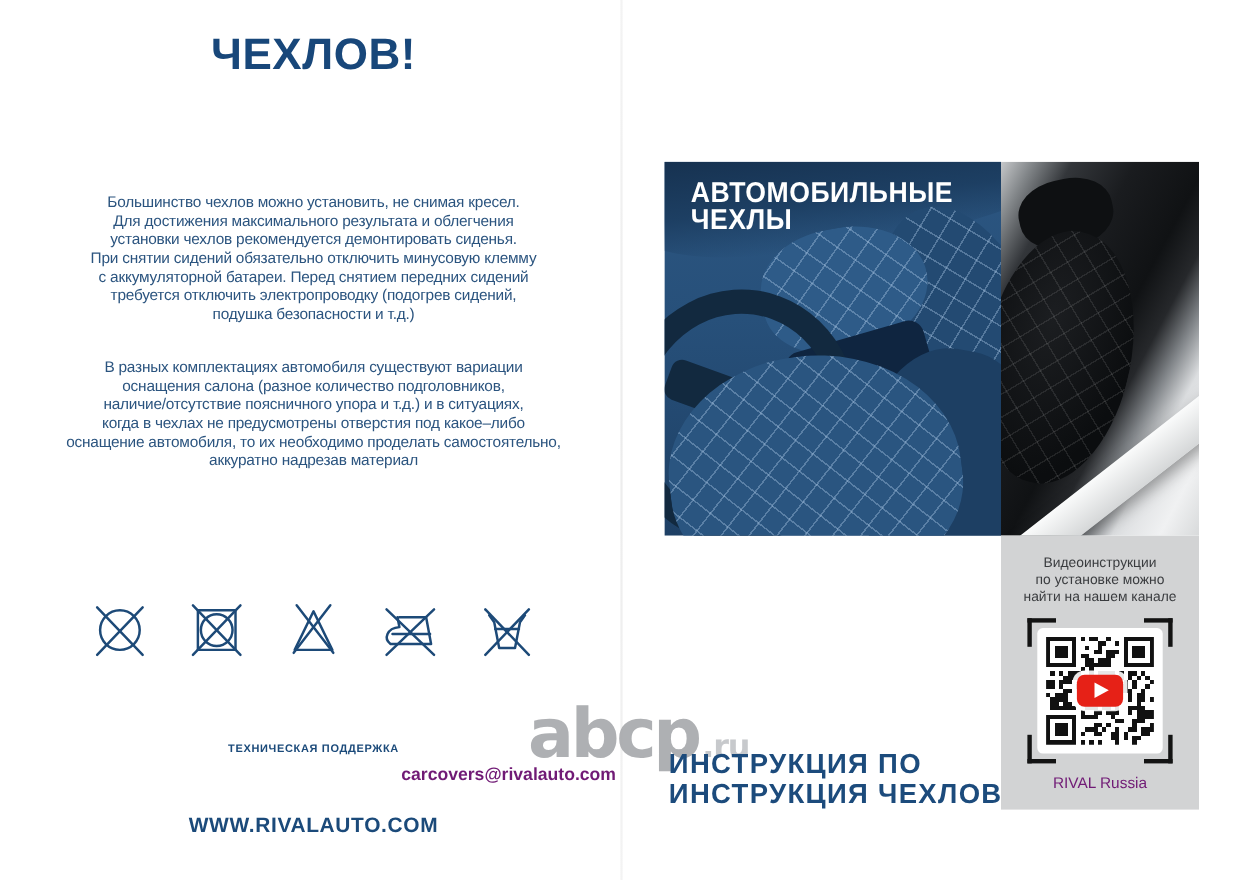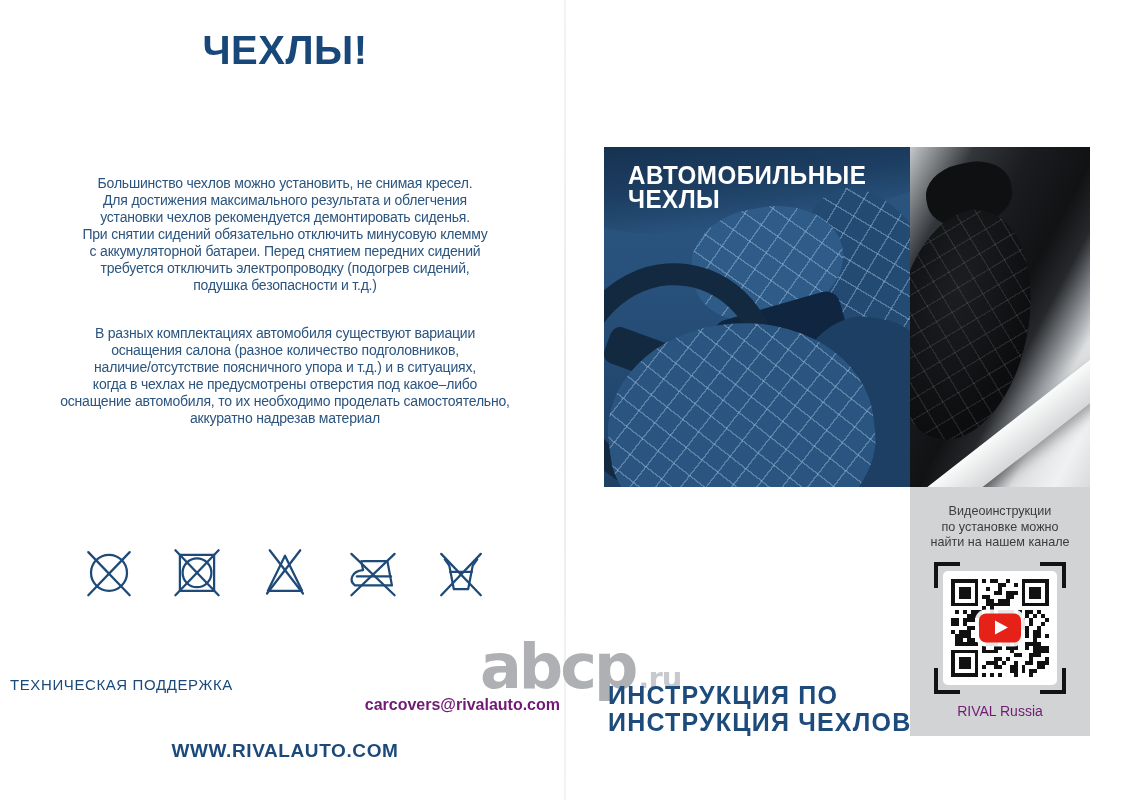--- a/index.html
+++ b/index.html
@@ -19,22 +19,22 @@
         font-size:14px;line-height:17px;letter-spacing:-.2px;color:#2b547f;
         white-space:pre-line;}
   .p1{top:175px;}
   .p2{top:325px;}
   .care-row{position:absolute;left:0;top:542px;width:100%;display:flex;
             justify-content:center;gap:34px;}
   .care-icon{width:54px;height:58px;display:block;}
   .care-icon svg{width:54px;height:58px;display:block;}
   .care-icon path,.care-icon line,.care-icon circle,.care-icon rect,.care-icon polygon
     {fill:none;stroke:#1d4a78;stroke-width:2.5;stroke-linecap:round;stroke-linejoin:round;}
-  .support-h{position:absolute;left:0;top:676px;width:100%;text-align:left;
-             font-size:15px;font-weight:400;letter-spacing:.6px;color:#1b4a7a;}
+  .support-h{position:absolute;left:0;top:676px;width:100%;text-align:center;
+             font-size:10px;font-weight:700;letter-spacing:.6px;color:#1b4a7a;}
   .support-e{position:absolute;left:0;top:696px;width:100%;text-align:right;
              font-size:16px;font-weight:700;color:#701a75;}
   .website{position:absolute;left:0;top:740px;width:100%;text-align:center;
            font-size:19px;font-weight:700;letter-spacing:.6px;color:#1b4a7a;}
 
   
   .photo{position:absolute;left:604px;top:147px;width:486px;height:340px;display:flex;
          overflow:hidden;}
   .photo-blue{position:relative;width:306px;height:340px;overflow:hidden;
       background:linear-gradient(180deg,#2c5681 0%,#27507a 42%,#1e4065 100%);}
@@ -112,21 +112,21 @@
   .wm-b{font-size:29px;line-height:1;font-weight:700;letter-spacing:-1px;
       color:#c2c4c7;opacity:.9;margin-left:3px;margin-bottom:5px;}
 </style>
 </head>
 <body>
 
 <div id="page">
   <div class="fold"></div>
 
   <section class="left">
-    <h1 class="lp-title">ЧЕХЛЫ!</h1>
+    <h1 class="lp-title">ЧЕХЛОВ!</h1>
     <p class="para p1">Большинство чехлов можно установить, не снимая кресел.
 Для достижения  максимального результата и облегчения
 установки чехлов рекомендуется  демонтировать сиденья.
 При снятии сидений обязательно отключить минусовую клемму
 с аккумуляторной батареи. Перед снятием передних сидений
 требуется отключить  электропроводку (подогрев сидений,
 подушка безопасности и т.д.)</p>
     <p class="para p2">В разных комплектациях автомобиля существуют вариации
 оснащения салона (разное количество подголовников,
 наличие/отсутствие поясничного упора и т.д.) и в ситуациях,

